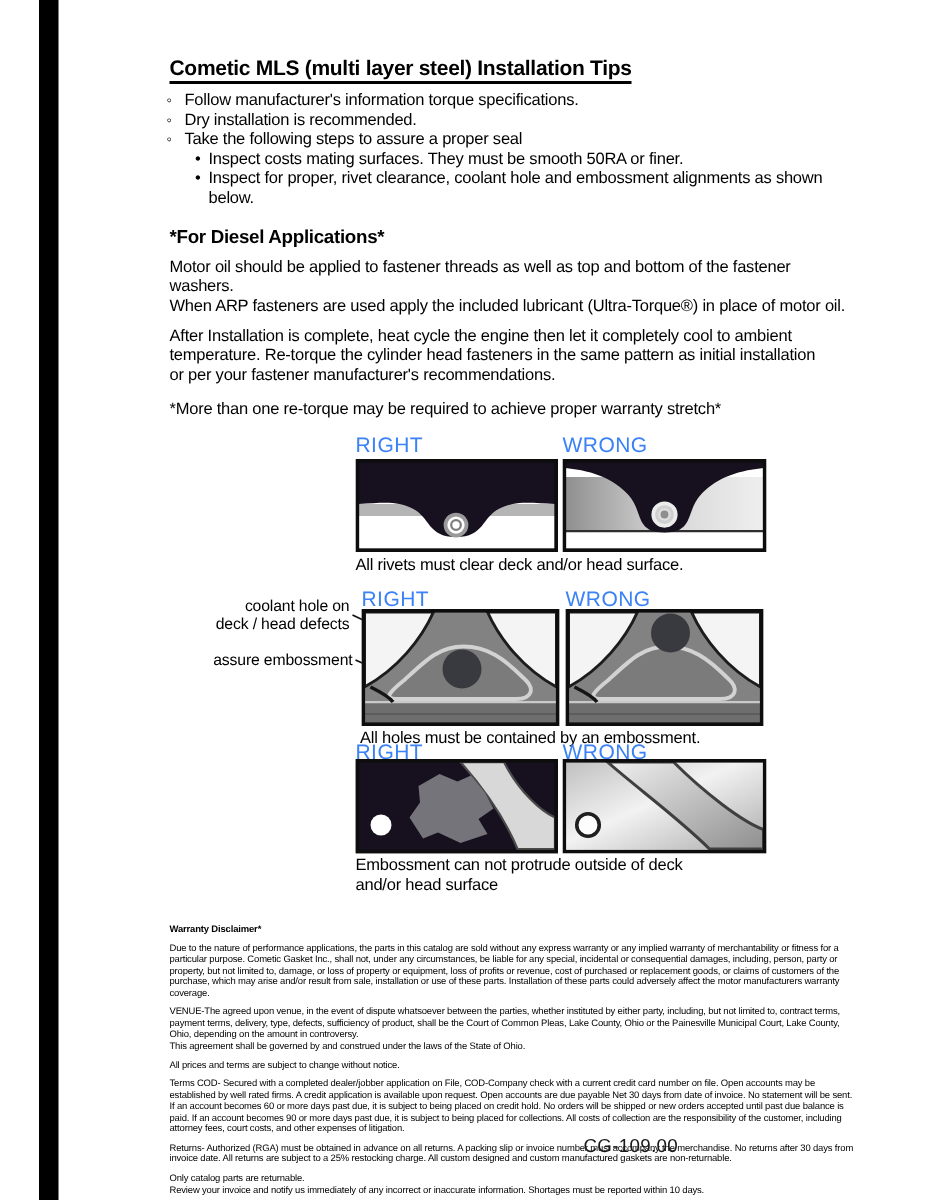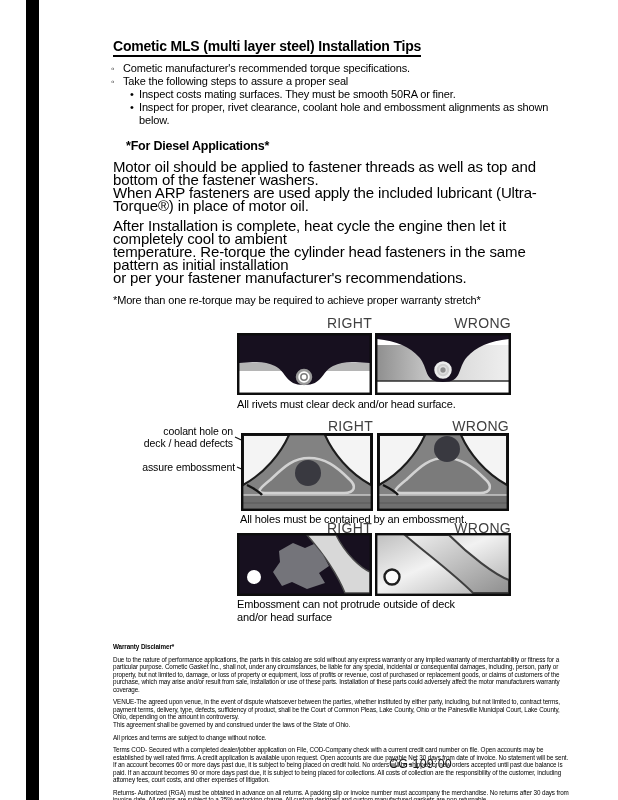--- a/index.html
+++ b/index.html
@@ -15,25 +15,25 @@
   .title{
     display:inline-block;font-size:14px;font-weight:bold;letter-spacing:-0.2px;
     border-bottom:2px solid #000;padding-bottom:1px;
   }
   ul.tips{list-style:none;margin:5px 0 0 0;padding:0;font-size:11px;letter-spacing:-0.15px;}
   ul.tips li{position:relative;padding-left:10px;line-height:13px;}
   ul.tips li::before{content:"\25E6";position:absolute;left:-2px;top:0;font-size:10px;}
   ul.subtips{list-style:none;margin:0 0 0 17px;padding:0;font-size:11px;letter-spacing:-0.15px;}
   ul.subtips li{position:relative;padding-left:9px;line-height:13px;}
   ul.subtips li::before{content:"\2022";position:absolute;left:0;top:0;}
-  .diesel-heading{margin:12px 0 0 13px;font-size:12.5px;font-weight:bold;letter-spacing:-0.2px;}
-  p.body-para{margin:7px 0 0 0;font-size:15px;line-height:13px;letter-spacing:-0.15px;white-space:pre-line;}
+  .diesel-heading{margin:12px 0 0 0;font-size:12.5px;font-weight:bold;letter-spacing:-0.2px;}
+  p.body-para{margin:7px 0 0 0;font-size:11px;line-height:13px;letter-spacing:-0.15px;white-space:pre-line;}
   p.note-para{margin:10px 0 0 0;font-size:11px;line-height:13px;letter-spacing:-0.15px;}
   .diagrams{position:relative;margin-top:8px;height:310px;}
-  .rw-label{position:absolute;font-size:14px;letter-spacing:0.3px;text-align:right;color:#404040;}
+  .rw-label{position:absolute;font-size:14px;letter-spacing:0.3px;text-align:left;color:#3b82f6;}
   .dbox{position:absolute;}
   .dbox svg{display:block;width:100%;height:100%;}
   .caption{position:absolute;font-size:11px;letter-spacing:-0.15px;white-space:pre-line;line-height:12.5px;}
   .ann{position:absolute;font-size:10.5px;line-height:12px;letter-spacing:-0.1px;text-align:right;white-space:pre-line;}
   .connectors{position:absolute;left:0;top:0;pointer-events:none;}
   .legal{margin-top:18px;width:458px;}
   .legal-heading{font-size:6.6px;font-weight:bold;margin:0 0 5px 0;letter-spacing:-0.05px;}
   .legal p{margin:0 0 5.5px 0;font-size:6.3px;line-height:7.4px;letter-spacing:-0.1px;white-space:pre-line;}
   .page-code{position:absolute;left:389px;top:757px;font-size:12.5px;letter-spacing:0.2px;color:#1a1a1a;}
 </style>
@@ -42,21 +42,22 @@
 
 <div class="left-bar"></div>
 
 <div class="content">
 
   <div class="title-wrap">
     <span class="title">Cometic MLS (multi layer steel) Installation Tips</span>
   </div>
 
   <ul class="tips">
-      <li>Cometic manufacturer's recommended torque specifications.</li>
+      <li>Follow manufacturer's information torque specifications.</li>
+      <li>Dry installation is recommended.</li>
       <li>Take the following steps to assure a proper seal</li>
     </ul>
   <ul class="subtips">
       <li>Inspect costs mating surfaces.  They must be smooth 50RA or finer.</li>
       <li>Inspect for proper, rivet clearance, coolant hole and embossment alignments as shown below.</li>
     </ul>
 
   <h2 class="diesel-heading">*For Diesel Applications*</h2>
   <p class="body-para">Motor oil should be applied to fastener threads as well as top and bottom of the fastener washers.
 When ARP fasteners are used apply the included lubricant (Ultra-Torque®) in place of motor oil.</p>

